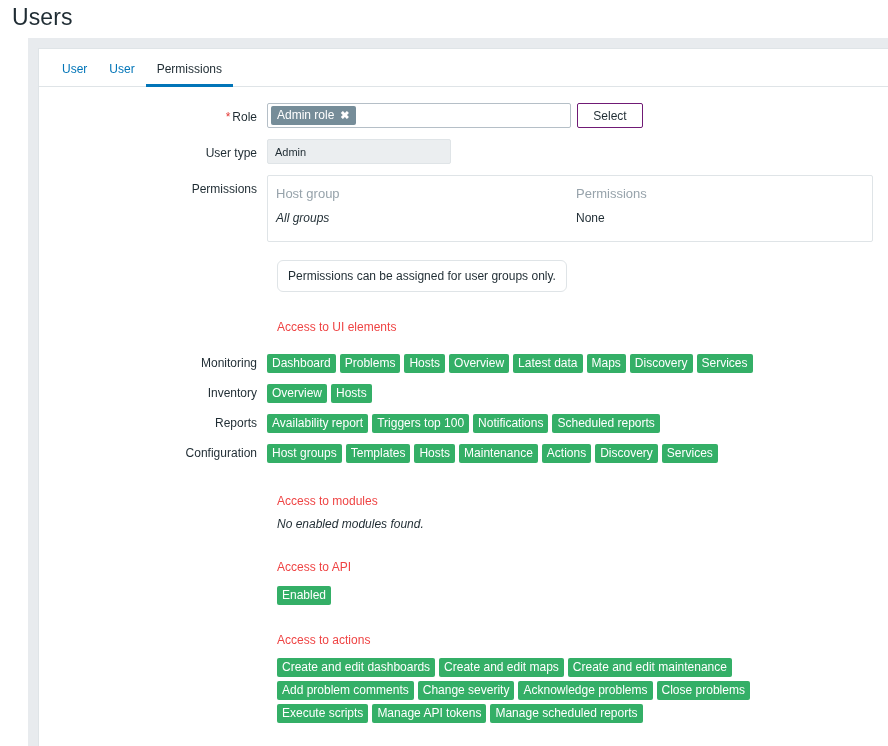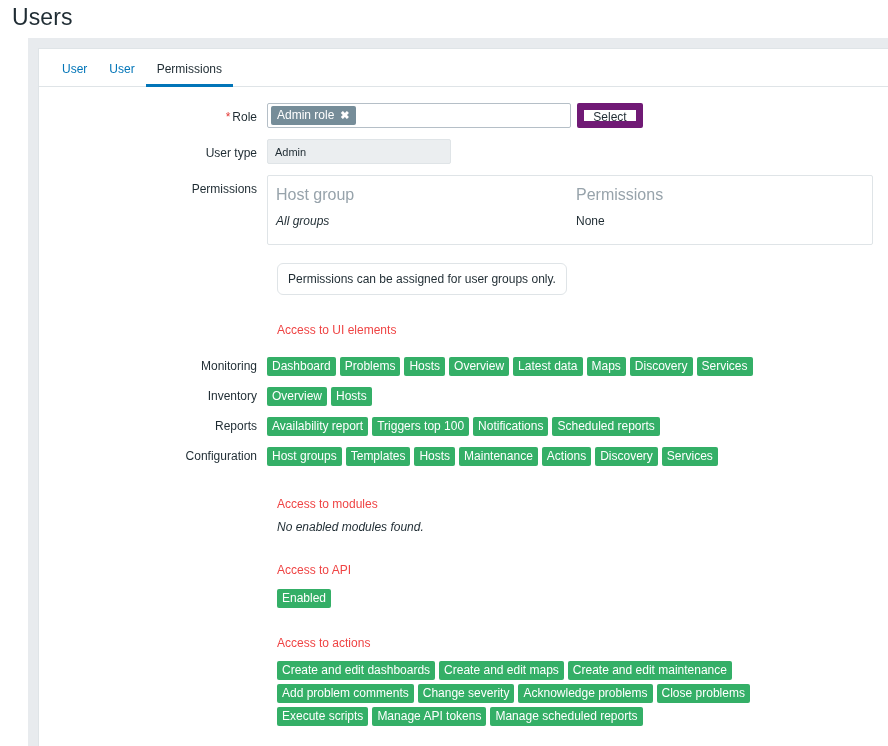--- a/index.html
+++ b/index.html
@@ -134,21 +134,21 @@
     font-size: 11px;
     line-height: 11px;
     color: #ffffff;
     font-weight: bold;
     cursor: pointer;
   }
   .btn-select {
     height: 25px;
     min-width: 66px;
     padding: 0 4px;
-    border: 7px solid #701a75;
+    border: 1px solid #701a75;
     background: #ffffff;
     color: #1f2c33;
     font-size: 12px;
     font-family: "Liberation Sans", sans-serif;
     border-radius: 2px;
     cursor: pointer;
   }
 
   
   .input-readonly {
@@ -174,21 +174,21 @@
   .perm-table table {
     width: 100%;
     border-collapse: collapse;
     font-size: 12px;
   }
   .perm-table th {
     text-align: left;
     font-weight: normal;
     color: #97a3ab;
     padding: 2px 0 10px 0;
-    font-size: 16px;
+    font-size: 13px;
   }
   .perm-table td {
     padding: 0 0 2px 0;
     font-size: 12px;
     color: #1f2c33;
   }
   .perm-table td.italic { font-style: italic; }
   .perm-col-2 { width: 300px; }
 
   

